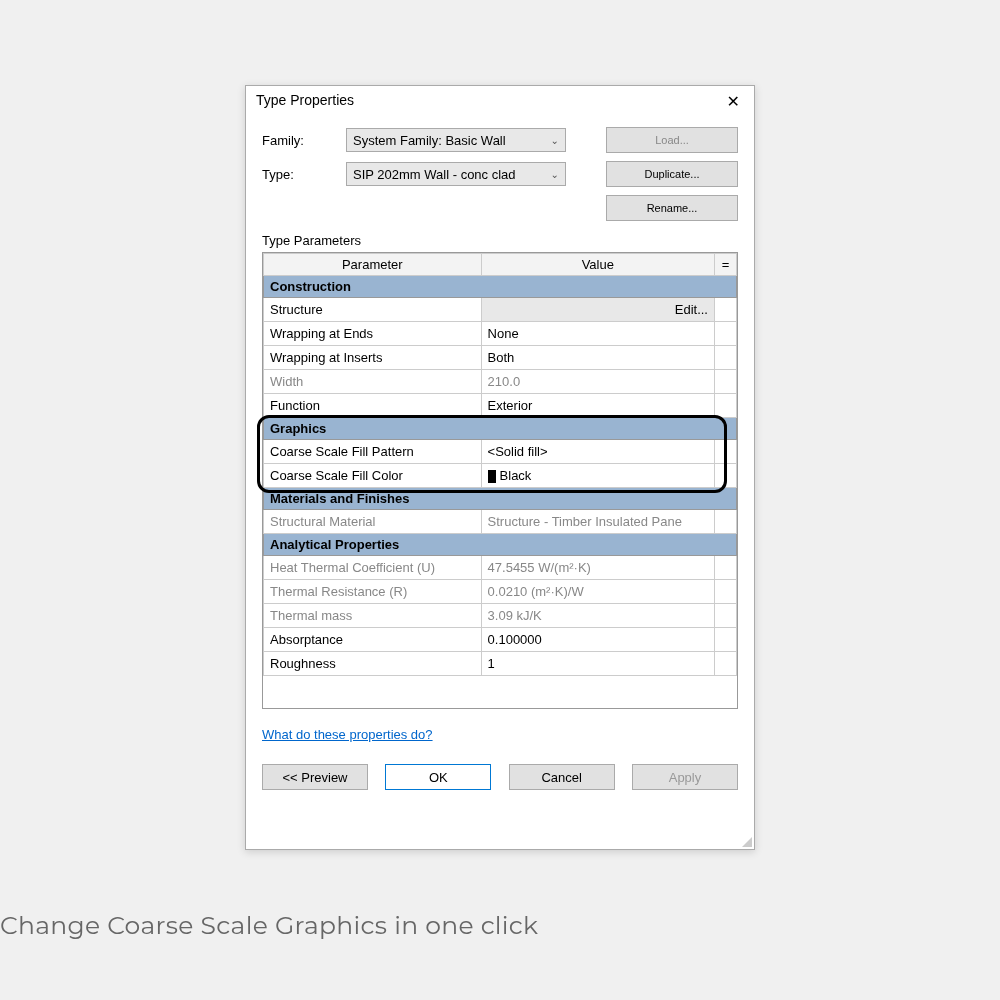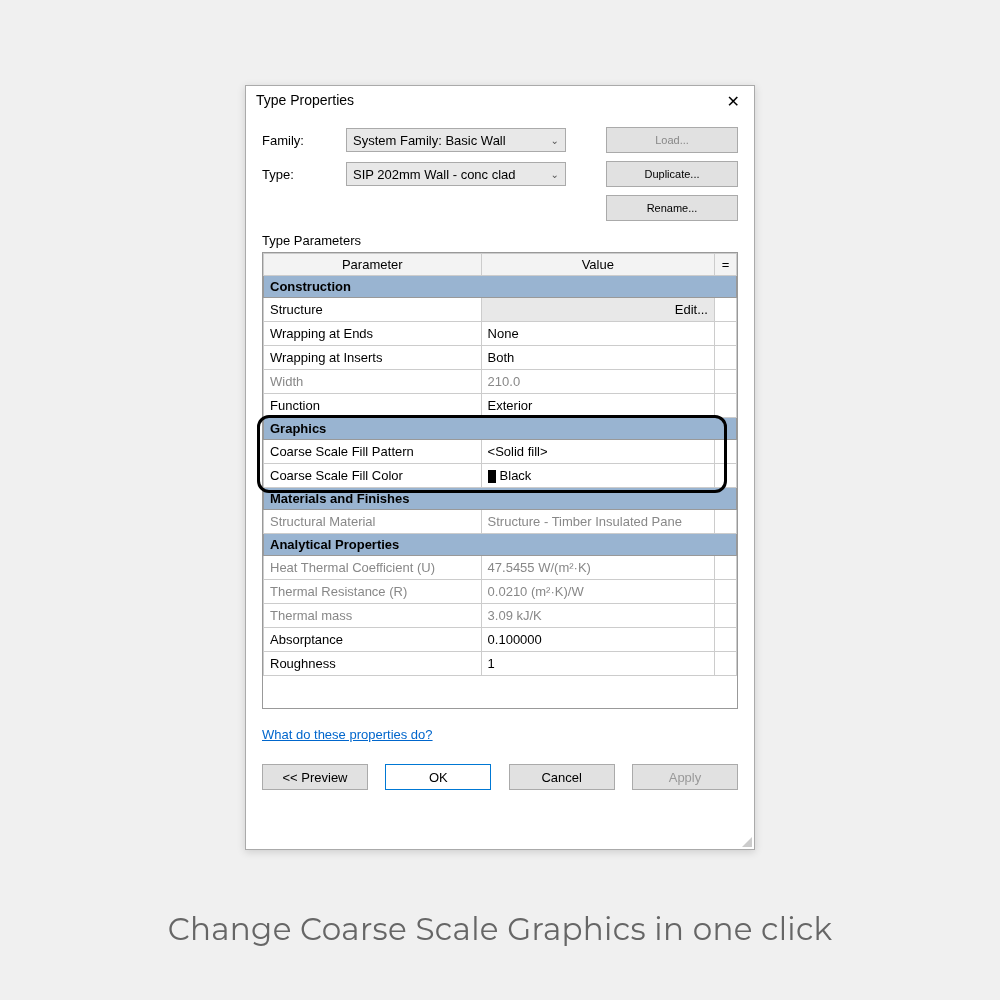--- a/index.html
+++ b/index.html
@@ -31,21 +31,21 @@
 .edit-btn-cell { text-align: right; background: #e8e8e8; cursor: pointer; }
 .color-swatch { display: inline-block; width: 8px; height: 13px; background: #000; vertical-align: middle; margin-right: 4px; }
 .highlight-box { position: absolute; left: -6px; right: 10px; border: 3px solid #000; border-radius: 12px; pointer-events: none; }
 .link { color: #0066cc; text-decoration: underline; font-size: 13px; cursor: pointer; display: inline-block; margin-top: 18px; }
 .footer-btns { display: flex; gap: 12px; margin-top: 22px; justify-content: space-between; }
 .footer-btn { width: 106px; height: 26px; background: #e1e1e1; border: 1px solid #aaa; font-size: 13px; cursor: pointer; }
 .footer-btn.primary { background: #fff; border: 1px solid #0078d4; }
 .footer-btn:disabled { color: #999; text-align: center; }
 .resize-grip { position: absolute; right: 2px; bottom: 2px; width: 12px; height: 12px; }
 .resize-grip::after { content: ""; position: absolute; right: 0; bottom: 0; border-style: solid; border-width: 0 0 10px 10px; border-color: transparent transparent #999 transparent; opacity: .5; }
-.caption { position: absolute; left: 0; right: 0; top: 910px; text-align: center; font-family: 'Montserrat','Segoe UI',sans-serif; font-size: 31px; color: #666; letter-spacing: .3px; }
+.caption { position: absolute; left: 0; right: 0; top: 910px; font-family: 'Montserrat','Segoe UI',sans-serif; font-size: 25px; color: #666; letter-spacing: .3px; }
 </style>
 </head>
 <body>
 
 <div class="dialog">
   <div class="titlebar">
     <span>Type Properties</span>
     <span class="close-x">✕</span>
   </div>
   <div class="content">

